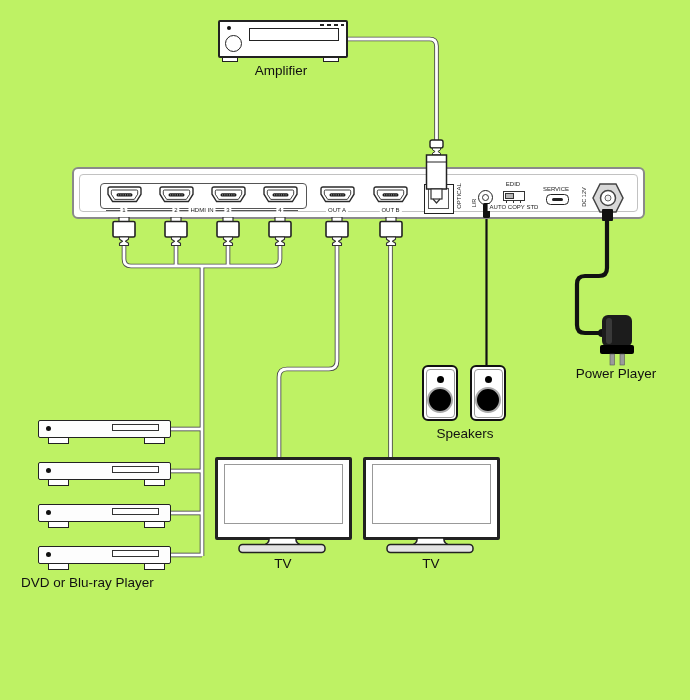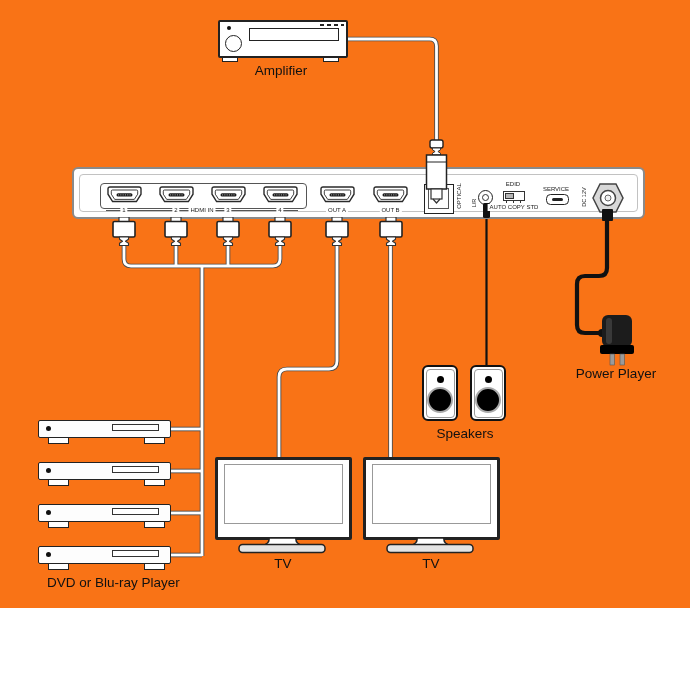--- a/index.html
+++ b/index.html
@@ -1,16 +1,16 @@
 <!DOCTYPE html>
 <html><head>
 <meta charset="utf-8">
 <style>
   html,body{margin:0;padding:0;background:#fff;}
-  #canvas{position:relative;width:690px;height:608px;background:#f97316;overflow:hidden;
+  #canvas{position:relative;width:690px;height:700px;background:#bef264;overflow:hidden;
           font-family:"Liberation Sans",sans-serif;color:#1a1a1a;}
   .abs{position:absolute;}
   
   .cap{position:absolute;font-size:13.5px;color:#111;white-space:nowrap;}
   .cap.center{transform:translateX(-50%);}
   
   .plabel{position:absolute;font-size:6px;line-height:7px;color:#222;white-space:nowrap;
           transform:translateX(-50%);background:#fff;padding:0 2px;z-index:5;}
   .vlabel{position:absolute;font-size:6px;line-height:8px;color:#222;white-space:nowrap;
           text-align:center;transform:rotate(-90deg);z-index:5;}
@@ -239,21 +239,21 @@
   <div class="dvd" style="top:504px;">
     <div class="led"></div>
       <div class="tray"></div>
   </div>
   <div class="dvd-foot" style="left:48px;top:563px;"></div>
   <div class="dvd-foot" style="left:144px;top:563px;"></div>
   <div class="dvd" style="top:546px;">
     <div class="led"></div>
       <div class="tray"></div>
   </div>
-  <div class="cap" style="left:47px;top:575px;text-align:center;">DVD or Blu-ray Player</div>
+  <div class="cap" style="left:21px;top:575px;text-align:center;">DVD or Blu-ray Player</div>
 
   <div class="tv" style="left:215px;">
     <div class="screen"></div>
   </div>
   <svg class="abs" style="left:238px;top:538px;z-index:3;" width="90" height="17" viewBox="0 0 90 17">
     <path d="M31,0 h27 q-1,5.5 7,7.5 h-41 q8,-2 7,-7.5 z" fill="#fff" stroke="#222" stroke-width="1.5"></path>
     <rect x="1" y="6.5" width="86" height="8" rx="3.5" fill="#e4e4e4" stroke="#222" stroke-width="1.5"></rect>
   </svg>
   <div class="cap center" style="left:283px;top:556px;">TV</div>
 

